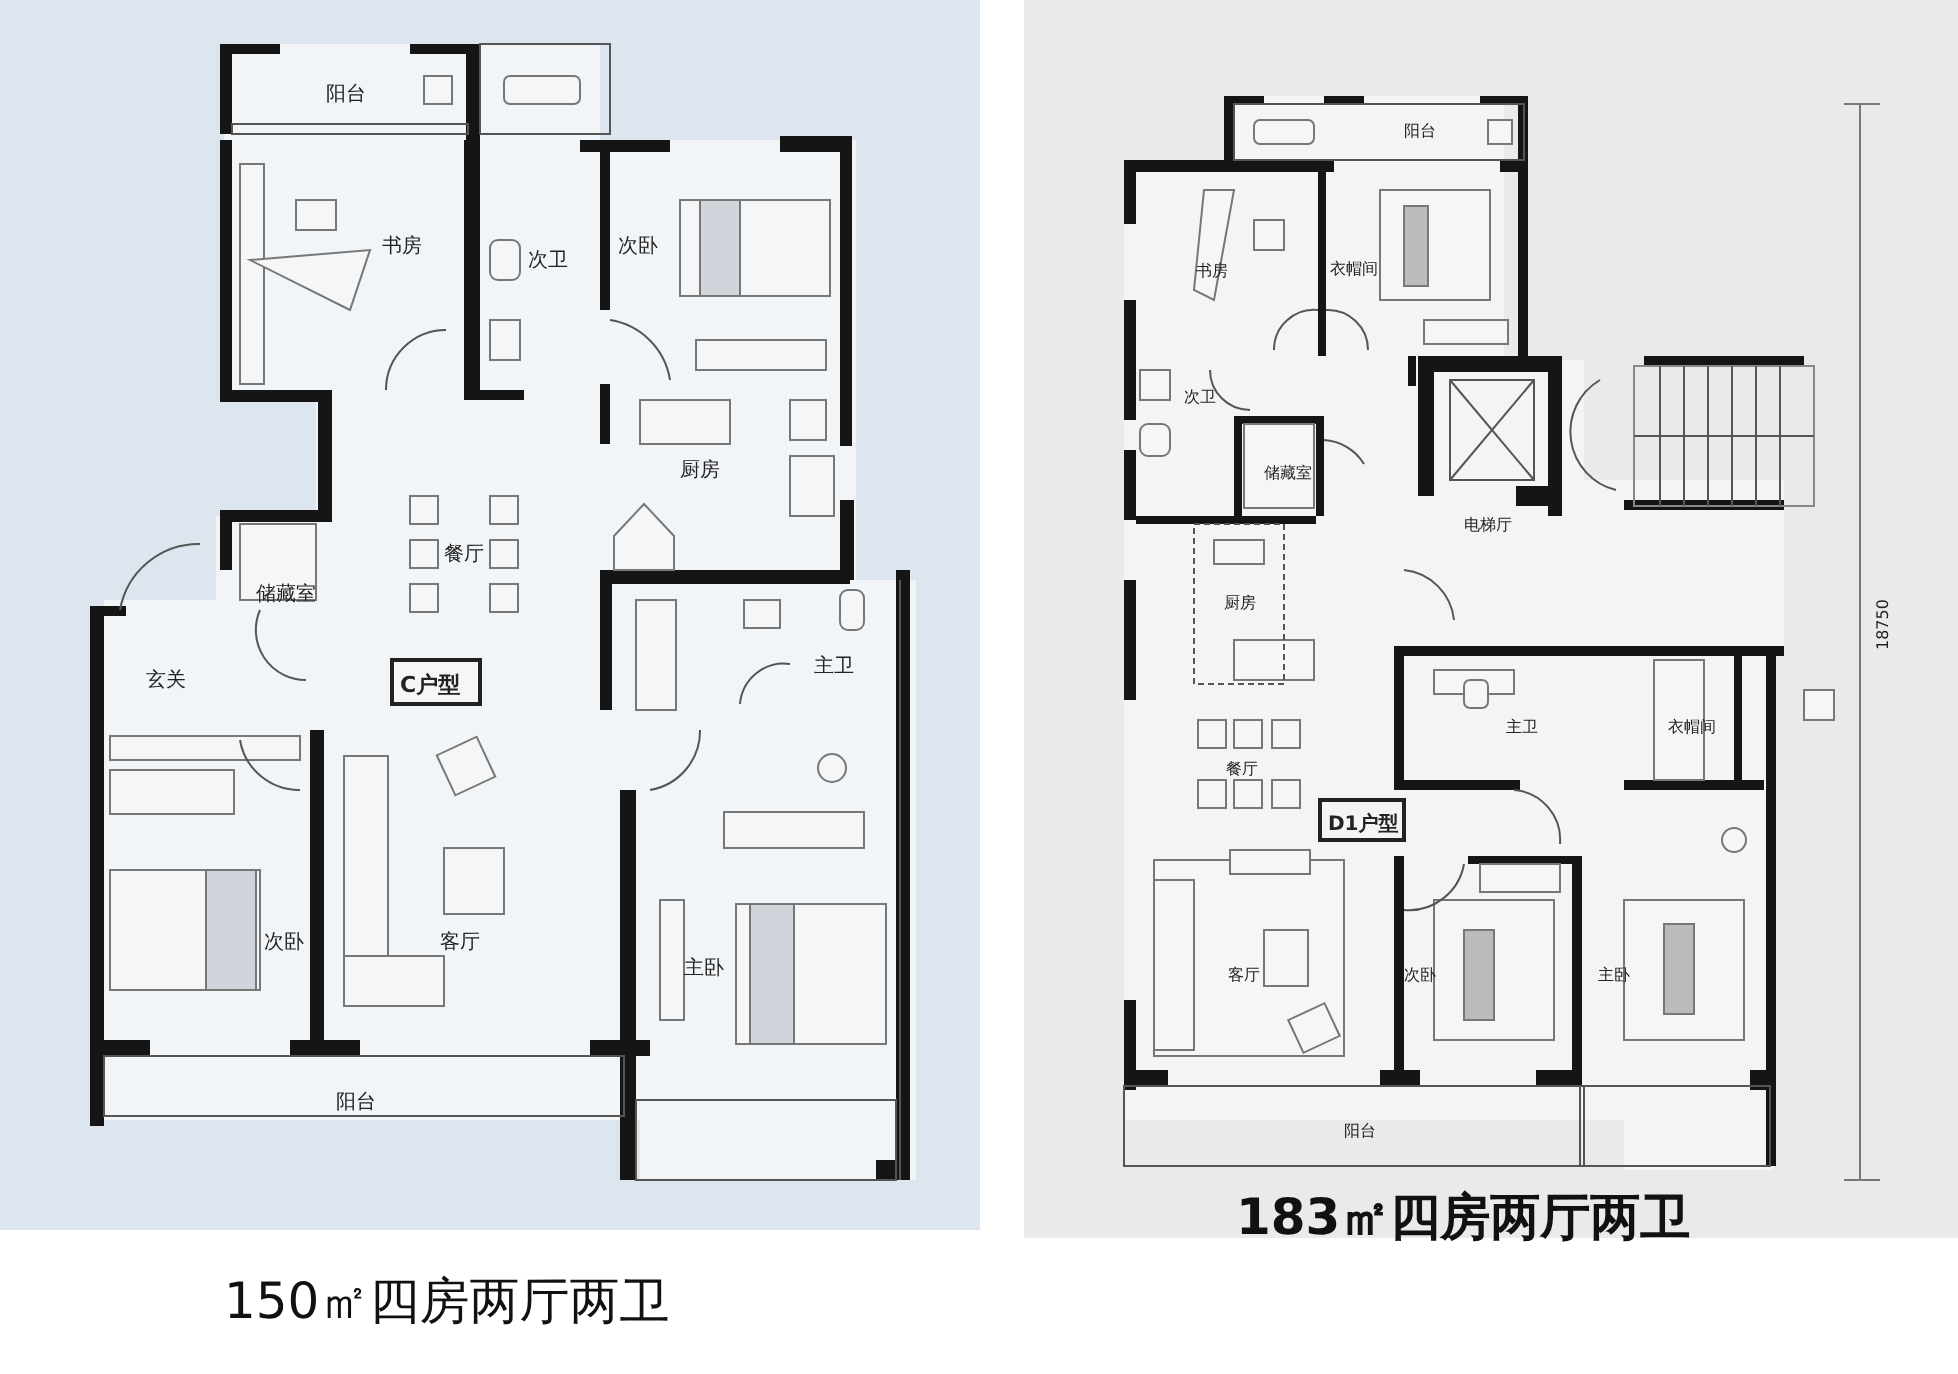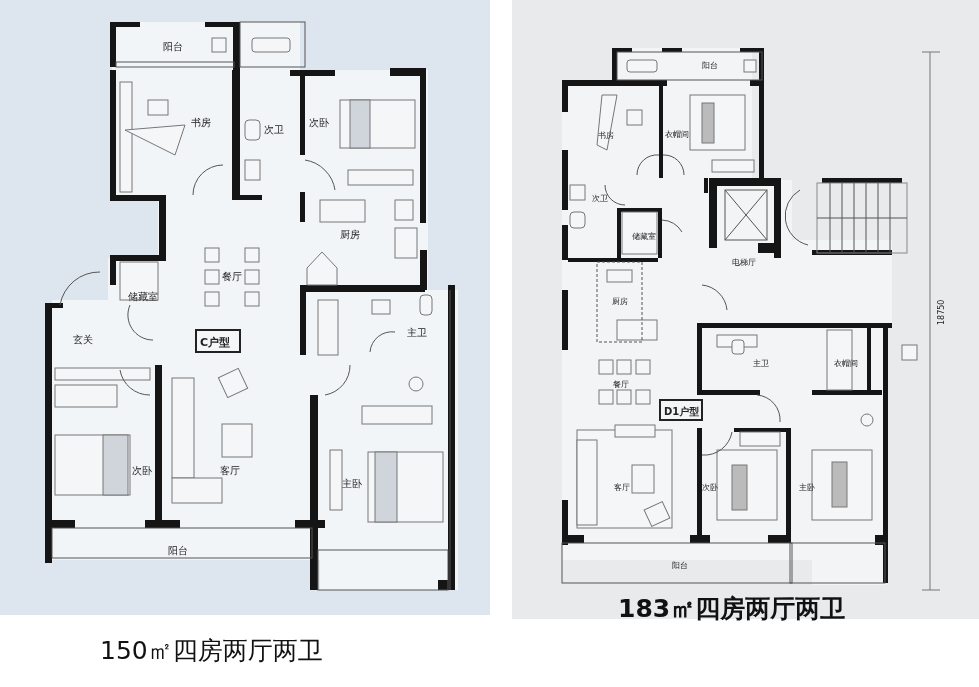--- a/index.html
+++ b/index.html
@@ -2,21 +2,21 @@
 <html><head>
 <meta charset="utf-8">
 <style>
   html, body { margin:0; padding:0; }
   body { width:979px; height:687px; background:#ffffff; position:relative; overflow:hidden;
          font-family:"DejaVu Sans", "Liberation Sans", sans-serif; }
   .panel { position:absolute; top:0; }
   #panel-c { left:0; width:490px; height:615px; background:#dde6ef; }
   #panel-d { left:512px; width:467px; height:619px; background:#e9eaec; }
   .caption { position:absolute; font-size:25px; color:#111; letter-spacing:0px; white-space:nowrap; }
-  #cap-c { left:100px; top:634px; }
+  #cap-c { left:112px; top:634px; }
   #cap-d { left:618px; top:592px;font-weight:bold; }
   svg { position:absolute; left:0; top:0; }
   .lbl { font-family:"DejaVu Sans", sans-serif; fill:#222; }
   .wall { fill:#151515; }
   .thin { fill:none; stroke:#555; stroke-width:1; }
   .fur { fill:#f4f6f8; stroke:#777; stroke-width:1; }
   .glow { fill:#f2f5f8; }
 </style>
 </head>
 <body>

